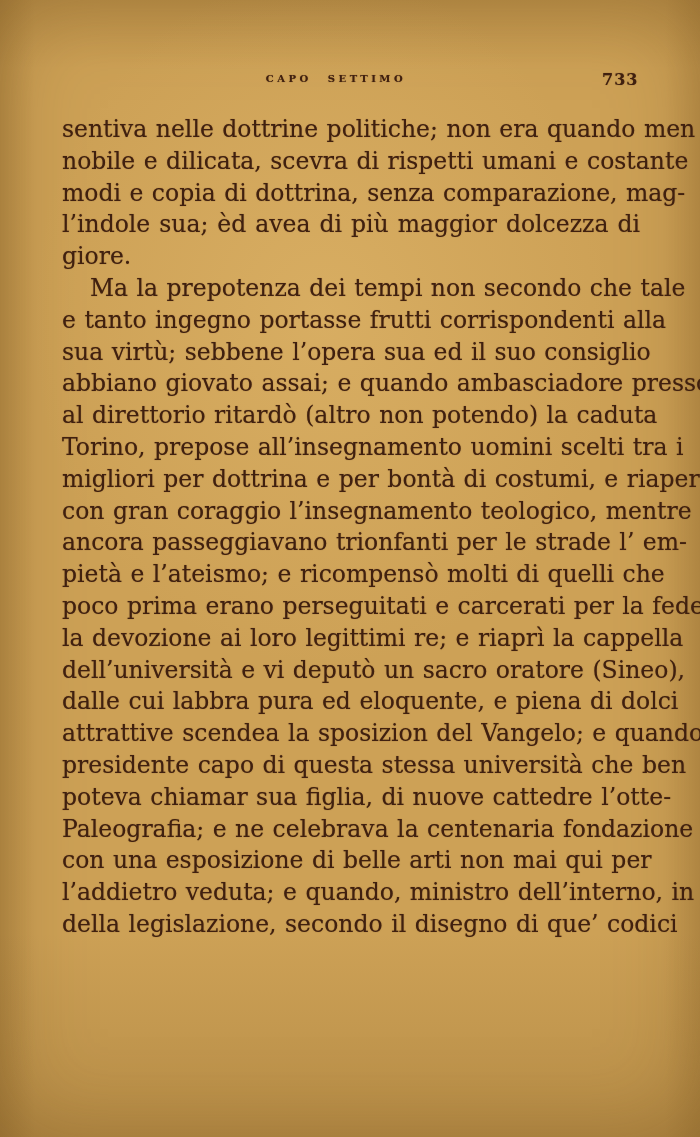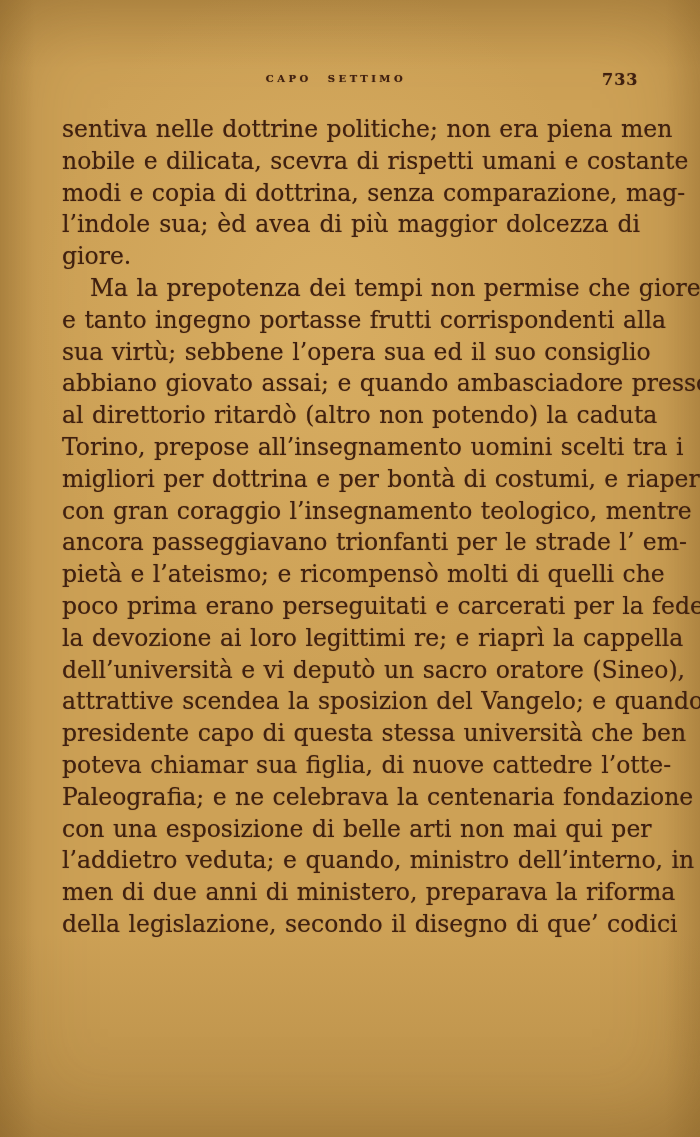--- a/index.html
+++ b/index.html
@@ -82,41 +82,41 @@
 <body>
 
 <div class="page">
 
   <div class="running-head">
     <div class="chapter-title">CAPO SETTIMO</div>
     <div class="page-number">733</div>
   </div>
 
   <div class="text-block">
-    <div class="line">sentiva nelle dottrine politiche; non era piena men</div>
+    <div class="line">sentiva nelle dottrine politiche; non era quando men</div>
     <div class="line">nobile e dilicata, scevra di rispetti umani e costante</div>
     <div class="line">modi e copia di dottrina, senza comparazione, mag-</div>
     <div class="line">l’indole sua; èd avea di più maggior dolcezza di</div>
     <div class="line para-end">giore.</div>
-    <div class="line indent">Ma la prepotenza dei tempi non permise che giore</div>
+    <div class="line indent">Ma la prepotenza dei tempi non secondo che tale</div>
     <div class="line">e tanto ingegno portasse frutti corrispondenti alla</div>
     <div class="line">sua virtù; sebbene l’opera sua ed il suo consiglio</div>
     <div class="line">abbiano giovato assai; e quando ambasciadore presso</div>
     <div class="line">al direttorio ritardò (altro non potendo) la caduta</div>
     <div class="line">Torino, prepose all’insegnamento uomini scelti tra i</div>
     <div class="line">migliori per dottrina e per bontà di costumi, e riaperse</div>
     <div class="line">con gran coraggio l’insegnamento teologico, mentre</div>
     <div class="line">ancora passeggiavano trionfanti per le strade l’ em-</div>
     <div class="line">pietà e l’ateismo; e ricompensò molti di quelli che</div>
     <div class="line">poco prima erano perseguitati e carcerati per la fede e</div>
     <div class="line">la devozione ai loro legittimi re; e riaprì la cappella</div>
     <div class="line">dell’università e vi deputò un sacro oratore (Sineo),</div>
+    <div class="line">dalle cui labbra pura ed eloquente, e piena di dolci</div>
     <div class="line">attrattive scendea la sposizion del Vangelo; e quando,</div>
     <div class="line">presidente capo di questa stessa università che ben</div>
     <div class="line">poteva chiamar sua figlia, di nuove cattedre l’otte-</div>
     <div class="line">Paleografia; e ne celebrava la centenaria fondazione</div>
     <div class="line">con una esposizione di belle arti non mai qui per</div>
     <div class="line">l’addietro veduta; e quando, ministro dell’interno, in</div>
-    <div class="line">men di due anni di ministero, preparava la riforma</div>
     <div class="line">della legislazione, secondo il disegno di que’ codici</div>
   </div>
 
 </div>
 
 </body></html>

